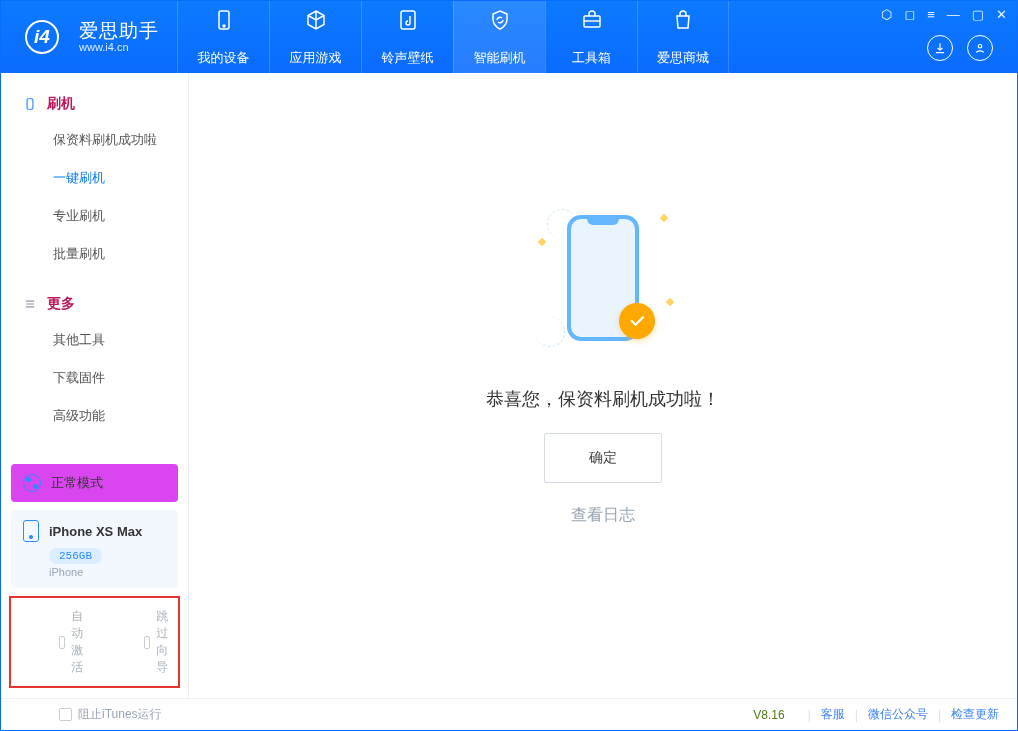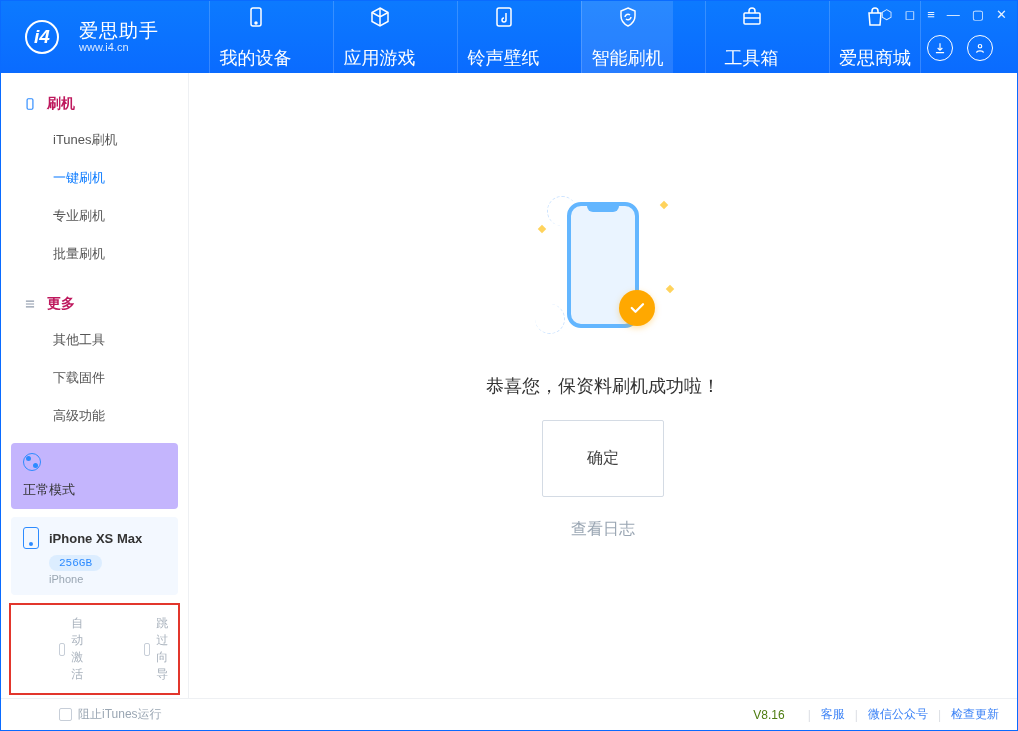--- a/index.html
+++ b/index.html
@@ -7,39 +7,39 @@
 .app { width: 1018px; height: 731px; border: 1px solid #0a6bff; display: flex; flex-direction: column; position: relative; }
 
 
 .header { height: 72px; background: linear-gradient(to bottom, #0c7aff, #0a6bff); display: flex; align-items: center; color: #fff; position: relative; }
 .logo { display: flex; align-items: center; padding: 0 18px 0 24px; gap: 20px; }
 .logo-icon { width: 34px; height: 34px; border: 2px solid #fff; border-radius: 50%; display: flex; align-items: center; justify-content: center; font-weight: bold; font-size: 19px; font-style: italic; }
 .logo-text { display: flex; flex-direction: column; line-height: 1.1; }
 .logo-text .cn { font-size: 19px; font-weight: 500; letter-spacing: 1px; }
 .logo-text .url { font-size: 11px; opacity: .85; }
 .nav { display: flex; height: 100%; }
-.nav-item { width: 92px; border-left: 1px solid rgba(255,255,255,.18); display: flex; flex-direction: column; align-items: center; justify-content: center; gap: 17px; cursor: pointer; font-size: 18px; position: relative; margin-left: 32px; }
+.nav-item { width: 92px; border-left: 1px solid rgba(255,255,255,.18); display: flex; flex-direction: column; align-items: center; justify-content: center; gap: 17px; cursor: pointer; font-size: 13px; position: relative; }
 .nav-item:last-child { border-right: 1px solid rgba(255,255,255,.18); }
 .nav-item.active { background: rgba(255,255,255,.12); }
 .nav-icon { width: 24px; height: 24px; }
 .win-controls { position: absolute; top: 6px; right: 10px; display: flex; gap: 12px; font-size: 13px; opacity: .9; }
 .win-controls span { cursor: pointer; }
 .hdr-right { position: absolute; right: 24px; bottom: 12px; display: flex; gap: 14px; }
 .hdr-circle { width: 26px; height: 26px; border: 1.6px solid #fff; border-radius: 50%; display: flex; align-items: center; justify-content: center; cursor: pointer; }
 
 
 .body { flex: 1; display: flex; min-height: 0; }
 .sidebar { width: 188px; border-right: 1px solid #eef0f3; display: flex; flex-direction: column; position: relative; }
 .side-sec { padding: 14px 0 0 0; }
 .side-head { display: flex; align-items: center; gap: 10px; padding: 8px 22px; font-size: 14px; color: #be185d; font-weight: 600; }
 .side-head-icon { width: 14px; height: 14px; }
 .side-item { padding: 10px 20px 10px 52px; font-size: 13px; color: #555; cursor: pointer; }
 .side-item.active { color: #0a7aff; }
 .side-bottom { margin-top: auto; }
-.mode-card { background: #c4b5fd; margin: 8px 10px; border-radius: 4px; padding: 10px 12px; display: flex; align-items: flex-start; gap: 10px; font-size: 13px; color: #333; flex-direction: column; }
+.mode-card { background: #d946ef; margin: 8px 10px; border-radius: 4px; padding: 10px 12px; display: flex; align-items: flex-start; gap: 10px; font-size: 13px; color: #333; }
 .mode-icon { width: 18px; height: 18px; border: 1.5px solid #2d8bff; border-radius: 50%; position: relative; }
 .mode-icon::before, .mode-icon::after { content: ""; position: absolute; background: #2d8bff; border-radius: 50%; width: 5px; height: 5px; }
 .mode-icon::before { top: 2px; left: 2px; }
 .mode-icon::after { bottom: 2px; right: 2px; }
 .device-card { background: #f3f8ff; margin: 0 10px 8px; border-radius: 4px; padding: 10px 12px; font-size: 13px; color: #333; }
 .device-row { display: flex; align-items: center; gap: 10px; font-weight: 600; }
 .dev-icon { width: 16px; height: 22px; border: 1.5px solid #2d8bff; border-radius: 3px; position: relative; }
 .dev-icon::after { content: ""; position: absolute; bottom: 2px; left: 50%; transform: translateX(-50%); width: 4px; height: 4px; border-radius: 50%; background: #2d8bff; }
 .storage { display: inline-block; margin: 6px 0 2px 26px; background: #dcedff; color: #2d8bff; font-size: 11px; padding: 2px 10px; border-radius: 10px; font-family: Liberation Mono, monospace; }
 .dev-type { margin-left: 26px; font-size: 11px; color: #9aa6b3; }
@@ -53,21 +53,21 @@
 .phone-illus { width: 140px; height: 160px; position: relative; }
 .phone-shape { width: 72px; height: 126px; border: 4px solid #63b6ff; border-radius: 14px; position: absolute; left: 34px; top: 10px; background: #eaf4ff; }
 .phone-notch { position: absolute; top: 12px; left: 54px; width: 32px; height: 8px; background: #63b6ff; border-radius: 0 0 6px 6px; }
 .check-badge { position: absolute; right: 18px; bottom: 26px; width: 36px; height: 36px; background: #ffa800; border-radius: 50%; display: flex; align-items: center; justify-content: center; box-shadow: 0 2px 6px rgba(255,168,0,.35); }
 .check-badge svg { width: 18px; height: 18px; }
 .sparkle { position: absolute; width: 6px; height: 6px; background: #ffd35c; transform: rotate(45deg); }
 .sp1 { top: 34px; left: 6px; } .sp2 { top: 10px; right: 6px; } .sp3 { bottom: 60px; right: 0; }
 .dotted { position: absolute; border: 1px dashed #cce3ff; width: 30px; height: 30px; border-radius: 50%; border-right: none; border-bottom: none; }
 .d1 { top: 4px; left: 14px; } .d2 { bottom: 18px; left: 2px; transform: rotate(180deg); }
 .msg { font-size: 18px; color: #333; }
-.ok-btn { border: 1px solid #d4dbe4; background: #fff; padding: 27px 44px; font-size: 16px; color: #444; cursor: pointer; border-radius: 2px; }
+.ok-btn { border: 1px solid #d4dbe4; background: #fff; padding: 15px 44px; font-size: 14px; color: #444; cursor: pointer; border-radius: 2px; }
 .log-link { font-size: 16px; color: #9aa6b3; cursor: pointer; }
 
 
 .footer { height: 32px; border-top: 1px solid #eef0f3; display: flex; align-items: center; padding: 0 18px; font-size: 12px; color: #9aa6b3; gap: 8px; }
 .footer .right { margin-left: auto; display: flex; align-items: center; gap: 10px; }
 .footer .ver { color: #4d7c0f; margin-right: 13px; }
 .footer .sep { color: #dcdfe5; }
 .footer a { color: #3b82f6; cursor: pointer; }
 </style>
 </head>
@@ -151,21 +151,21 @@
 
 <div class="body">
   <div class="sidebar">
     <div class="side-sec">
       <div class="side-head">
         <svg class="side-head-icon" viewBox="0 0 24 24" fill="none" stroke="#2d8bff" stroke-width="2">
               <rect x="7" y="3" width="10" height="18" rx="2"></rect>
             </svg>
         <span>刷机</span>
       </div>
-      <div class="side-item">iTunes刷机</div>
+      <div class="side-item">保资料刷机成功啦</div>
       <div class="side-item active">一键刷机</div>
       <div class="side-item">专业刷机</div>
       <div class="side-item">批量刷机</div>
     </div>
     <div class="side-sec">
       <div class="side-head">
         <svg class="side-head-icon" viewBox="0 0 24 24" fill="none" stroke="#8f9aab" stroke-width="2">
               <path d="M5 7h14M5 12h14M5 17h14"></path>
             </svg>
         <span>更多</span>

